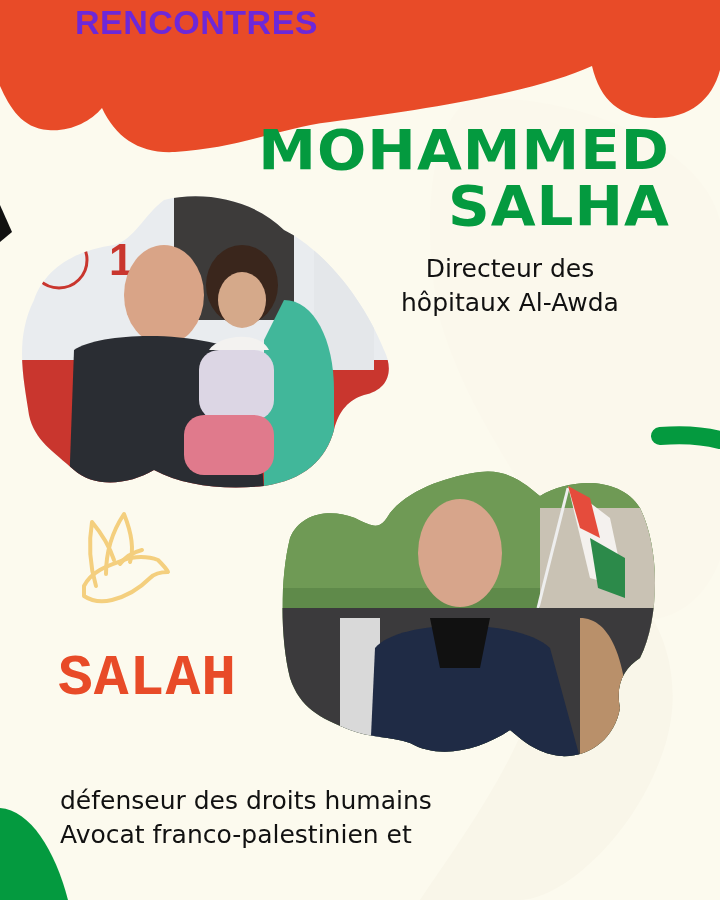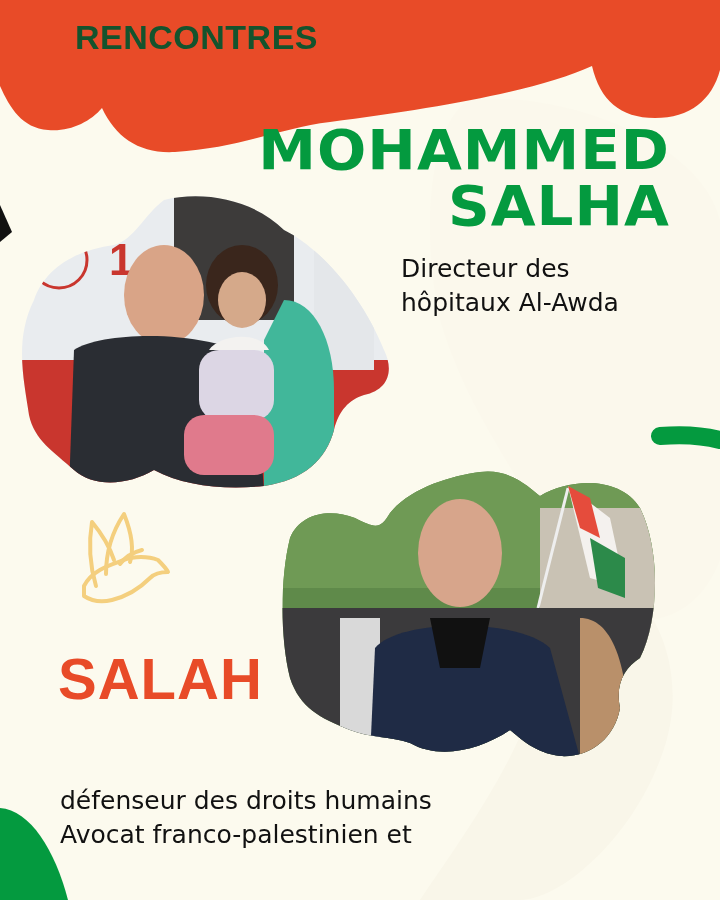--- a/index.html
+++ b/index.html
@@ -1,22 +1,22 @@
 <!DOCTYPE html>
 <html><head>
 <meta charset="utf-8">
 <style>
   html, body { margin: 0; padding: 0; }
   body { width: 720px; height: 900px; overflow: hidden; background: #fcfaee; position: relative; font-family: "DejaVu Sans", sans-serif; }
   .bg-layer { position: absolute; inset: 0; }
-  .header-title { position: absolute; left: 75px; top: 18px; font-family: "Liberation Sans", sans-serif; font-weight: 700; font-size: 34px; color: #14532d; letter-spacing: 0.5px; }
+  .header-title { position: absolute; left: 75px; top: 3px; font-family: "Liberation Sans", sans-serif; font-weight: 700; font-size: 34px; color: #6d28d9; letter-spacing: 0.5px; }
   .name1 { position: absolute; right: 50px; text-align: right; font-family: "DejaVu Sans", sans-serif; font-weight: 900; color: #049a3f; line-height: 58px; font-size: 58px; letter-spacing: 1px; transform: scaleY(0.95); }
   .name1 span { display: block; }
-  .desc1 { position: absolute; left: 401px; top: 252px; font-family: "DejaVu Sans", sans-serif; font-size: 25px; line-height: 34px; color: #111; }
-  .name2 { position: absolute; left: 58px; top: 650px; font-family: Liberation Sans, sans-serif; font-weight: 900; color: #e84b28; font-size: 58px; line-height: 58px; letter-spacing: 1px; }
+  .desc1 { position: absolute; left: 401px; top: 252px; font-family: "DejaVu Sans", sans-serif; font-size: 25px; line-height: 34px; color: #111; text-align: center; }
+  .name2 { position: absolute; left: 58px; top: 650px; font-family: Liberation Mono, monospace; font-weight: 900; color: #e84b28; font-size: 58px; line-height: 58px; letter-spacing: 1px; }
   .name2 span { display: block; }
   .desc2 { position: absolute; left: 60px; top: 784px; font-family: "DejaVu Sans", sans-serif; font-size: 25px; line-height: 34px; color: #111; }
   .photo { position: absolute; overflow: hidden; }
 </style>
 </head>
 <body>
 
 <svg class="bg-layer" width="720" height="900" viewBox="0 0 720 900">
 
   <path d="M470 100 C560 90 700 140 720 220 L720 560 C690 640 600 640 560 560 C520 470 470 420 440 320 C420 230 430 120 470 100 Z" fill="#fbf8ec"></path>

